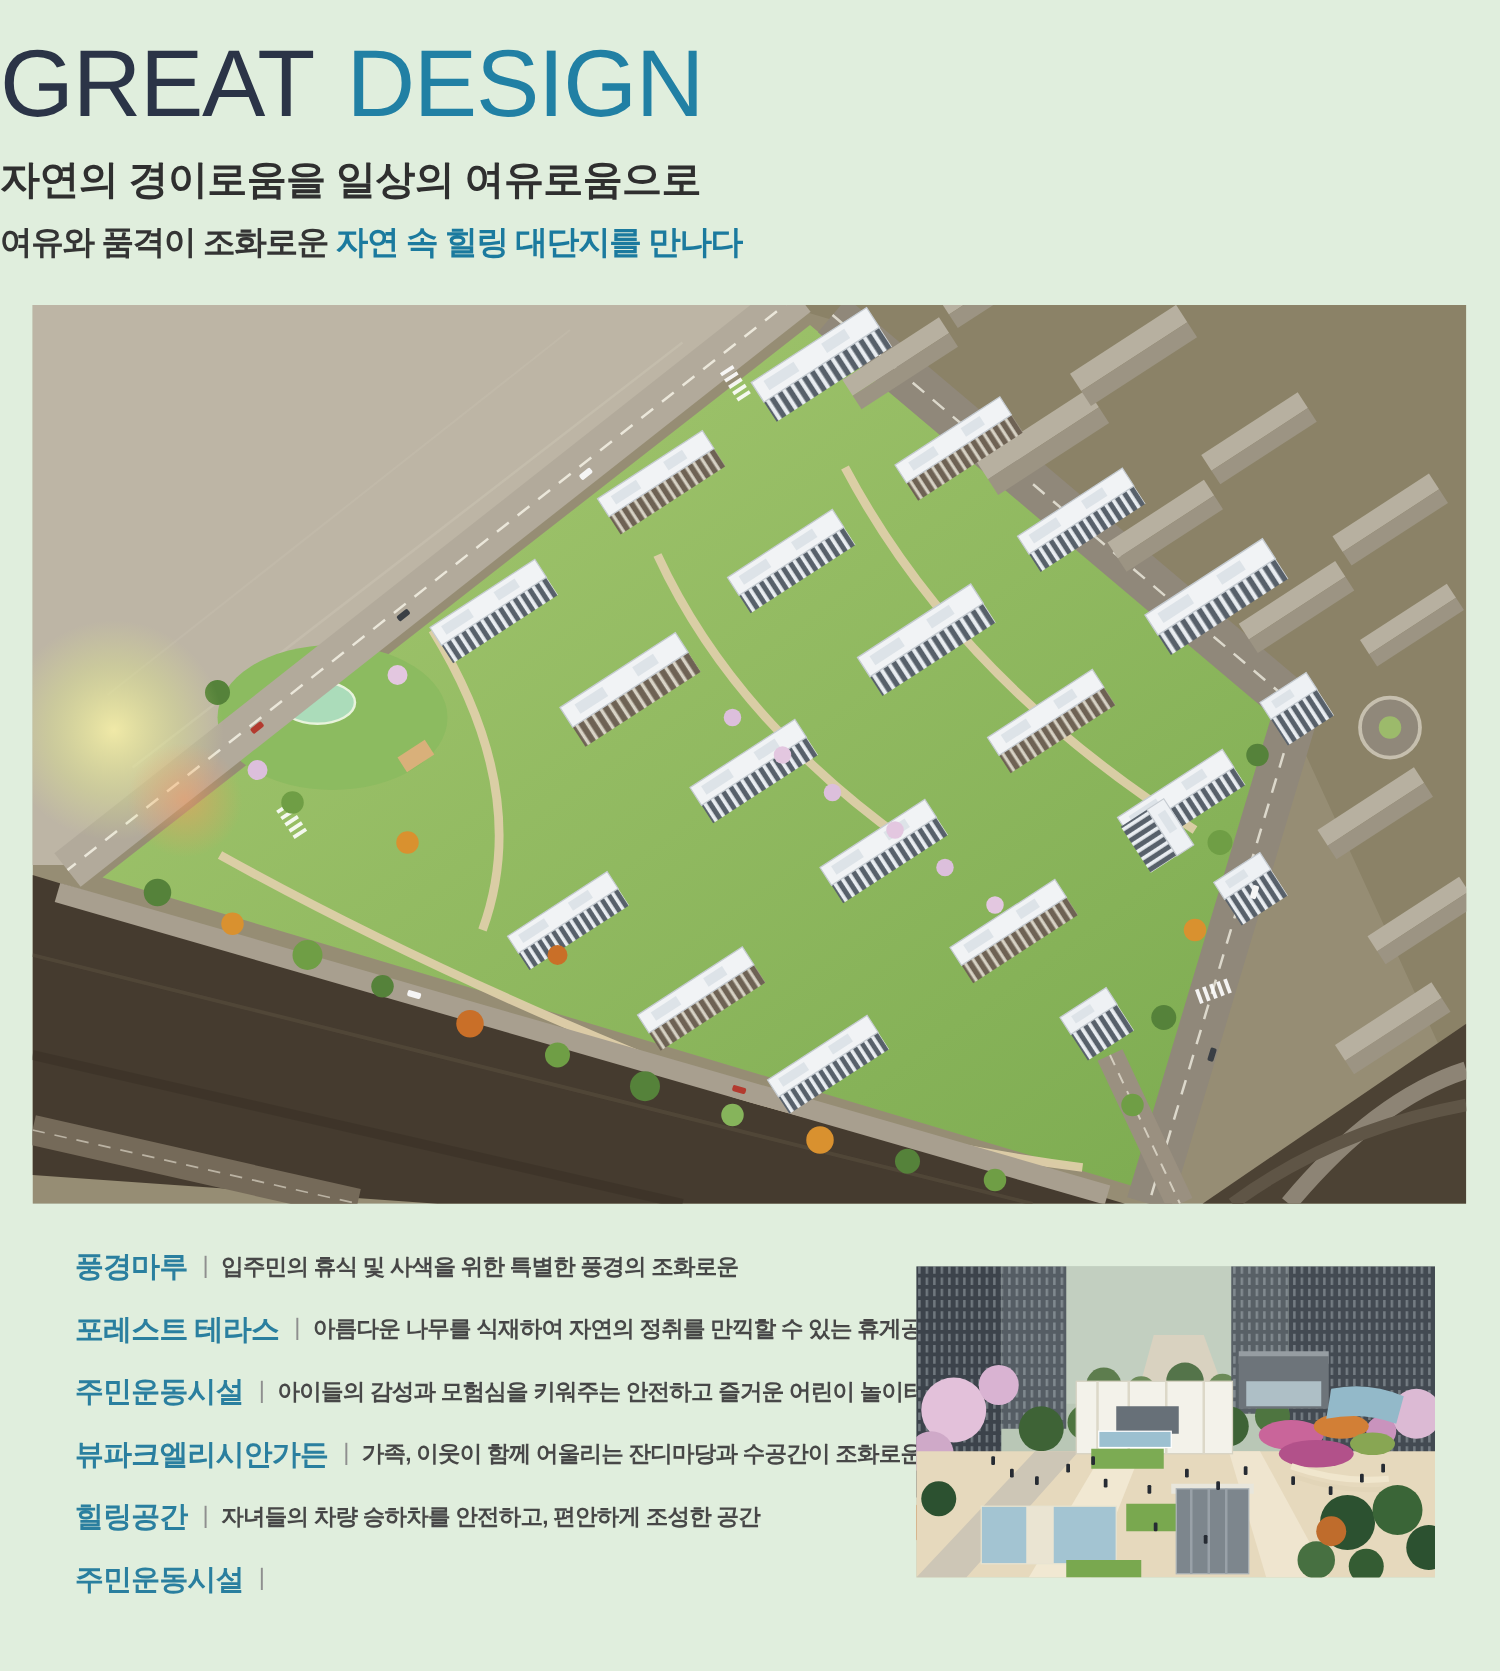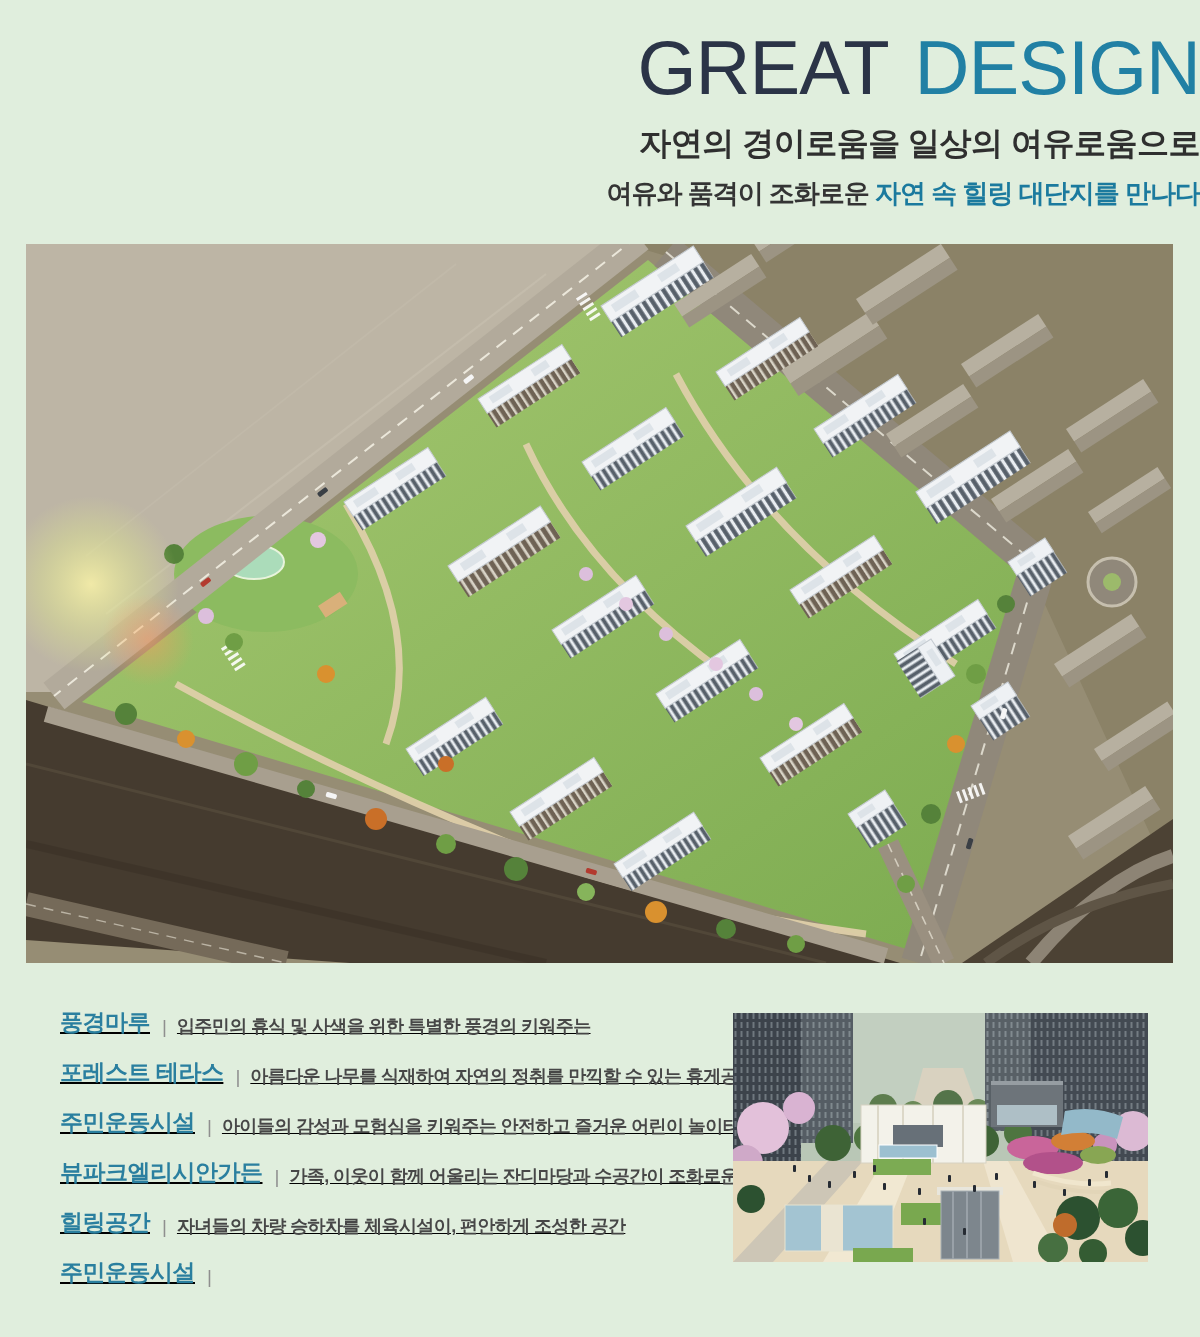--- a/index.html
+++ b/index.html
@@ -2,34 +2,34 @@
 <html><head>
 <meta charset="utf-8">
 <style>
   html,body{margin:0;padding:0;}
   .page{
     position:relative;width:1200px;height:1337px;overflow:hidden;
     background:#e0eedd;
     font-family:"Liberation Sans","DejaVu Sans",sans-serif;
   }
   
-  .hdr{position:absolute;left:0;top:0;width:1200px;text-align:right;}
+  .hdr{position:absolute;left:0;top:0;width:1200px;text-align:left;}
   .title{margin-top:30px;font-size:76px;line-height:1;font-weight:500;letter-spacing:-1px;}
   .title .t1{color:#2b3447;}
   .title .t2{color:#2180a4;margin-left:26px;}
   .subtitle{margin-top:16px;font-size:32px;font-weight:700;color:#2f2f2f;letter-spacing:-0.5px;}
   .headline{margin-top:10px;font-size:26px;font-weight:800;color:#343434;letter-spacing:-1px;}
   .headline .accent{color:#1b7a9e;}
   
   .aerial{position:absolute;left:26px;top:244px;width:1147px;height:719px;box-shadow:0 0 0 1px rgba(0,0,0,.08) inset;}
   .aerial svg,.thumb svg{display:block;width:100%;height:100%;}
   .thumb{position:absolute;left:733px;top:1013px;width:415px;height:249px;}
   
   .features{position:absolute;left:60px;top:988px;width:660px;}
-  .feat{height:50px;display:flex;align-items:flex-end;white-space:nowrap;text-decoration:underline;}
+  .feat{height:50px;display:flex;align-items:center;white-space:nowrap;}
   .feat .lbl{font-size:23px;font-weight:800;color:#2a7f9f;letter-spacing:-0.5px;}
   .feat .div{font-size:19px;color:#8f8f8f;margin:0 10px 0 12px;font-weight:400;}
   .feat .dsc{font-size:18px;font-weight:600;color:#474747;letter-spacing:-0.6px;}
 </style>
 </head>
 <body>
 
 <div class="page">
 
   <div class="hdr">
@@ -233,41 +233,41 @@
 
     <circle cx="65" cy="340" r="88" fill="url(#flareY)"></circle>
     <circle cx="122" cy="396" r="46" fill="url(#flareO)"></circle>
   </svg>
   </div>
 
   <div class="features">
     <div class="feat">
       <span class="lbl">풍경마루</span>
       <span class="div">|</span>
-      <span class="dsc">입주민의 휴식 및 사색을 위한 특별한 풍경의 키워주는</span>
+      <span class="dsc">입주민의 휴식 및 사색을 위한 특별한 풍경의 조화로운</span>
     </div>
     <div class="feat">
       <span class="lbl">포레스트 테라스</span>
       <span class="div">|</span>
       <span class="dsc">아름다운 나무를 식재하여 자연의 정취를 만끽할 수 있는 휴게공간</span>
     </div>
     <div class="feat">
       <span class="lbl">주민운동시설</span>
       <span class="div">|</span>
       <span class="dsc">아이들의 감성과 모험심을 키워주는 안전하고 즐거운 어린이 놀이터</span>
     </div>
     <div class="feat">
       <span class="lbl">뷰파크엘리시안가든</span>
       <span class="div">|</span>
       <span class="dsc">가족, 이웃이 함께 어울리는 잔디마당과 수공간이 조화로운 공간</span>
     </div>
     <div class="feat">
       <span class="lbl">힐링공간</span>
       <span class="div">|</span>
-      <span class="dsc">자녀들의 차량 승하차를 체육시설이, 편안하게 조성한 공간</span>
+      <span class="dsc">자녀들의 차량 승하차를 안전하고, 편안하게 조성한 공간</span>
     </div>
     <div class="feat">
       <span class="lbl">주민운동시설</span>
       <span class="div">|</span>
     </div>
   </div>
 
   <div class="thumb">
   <svg viewBox="0 0 415 249" preserveAspectRatio="none">
     <defs>

